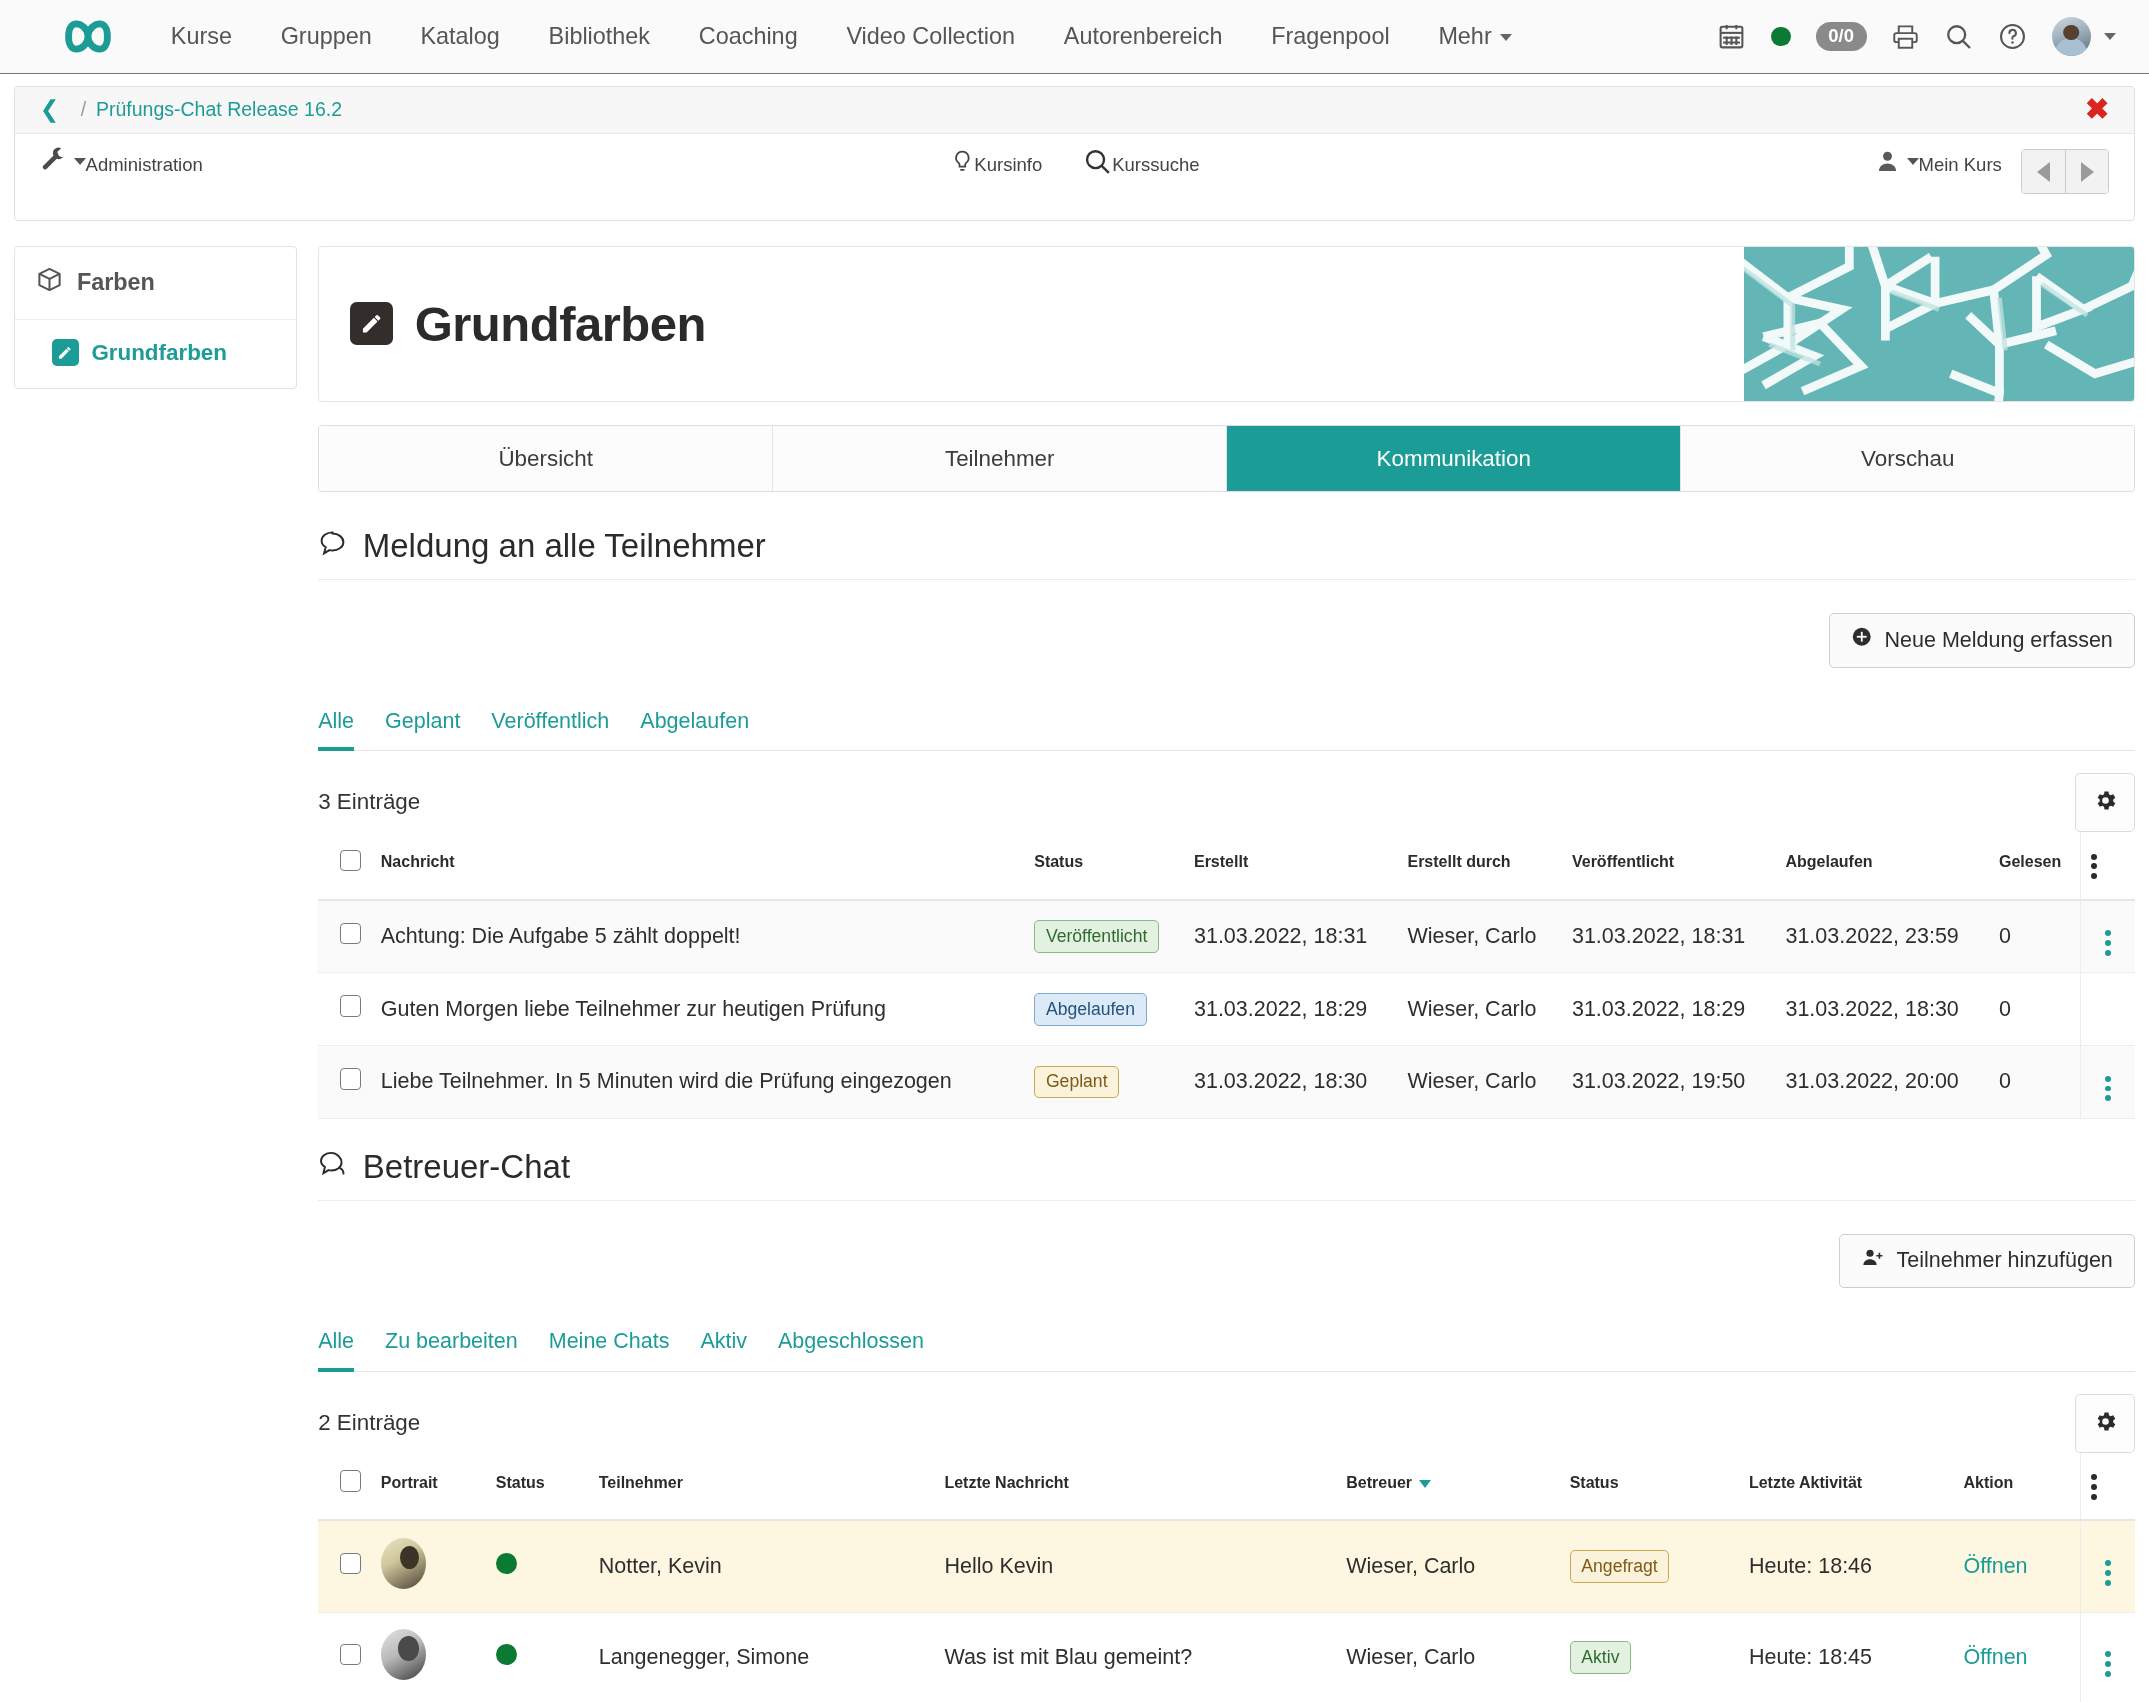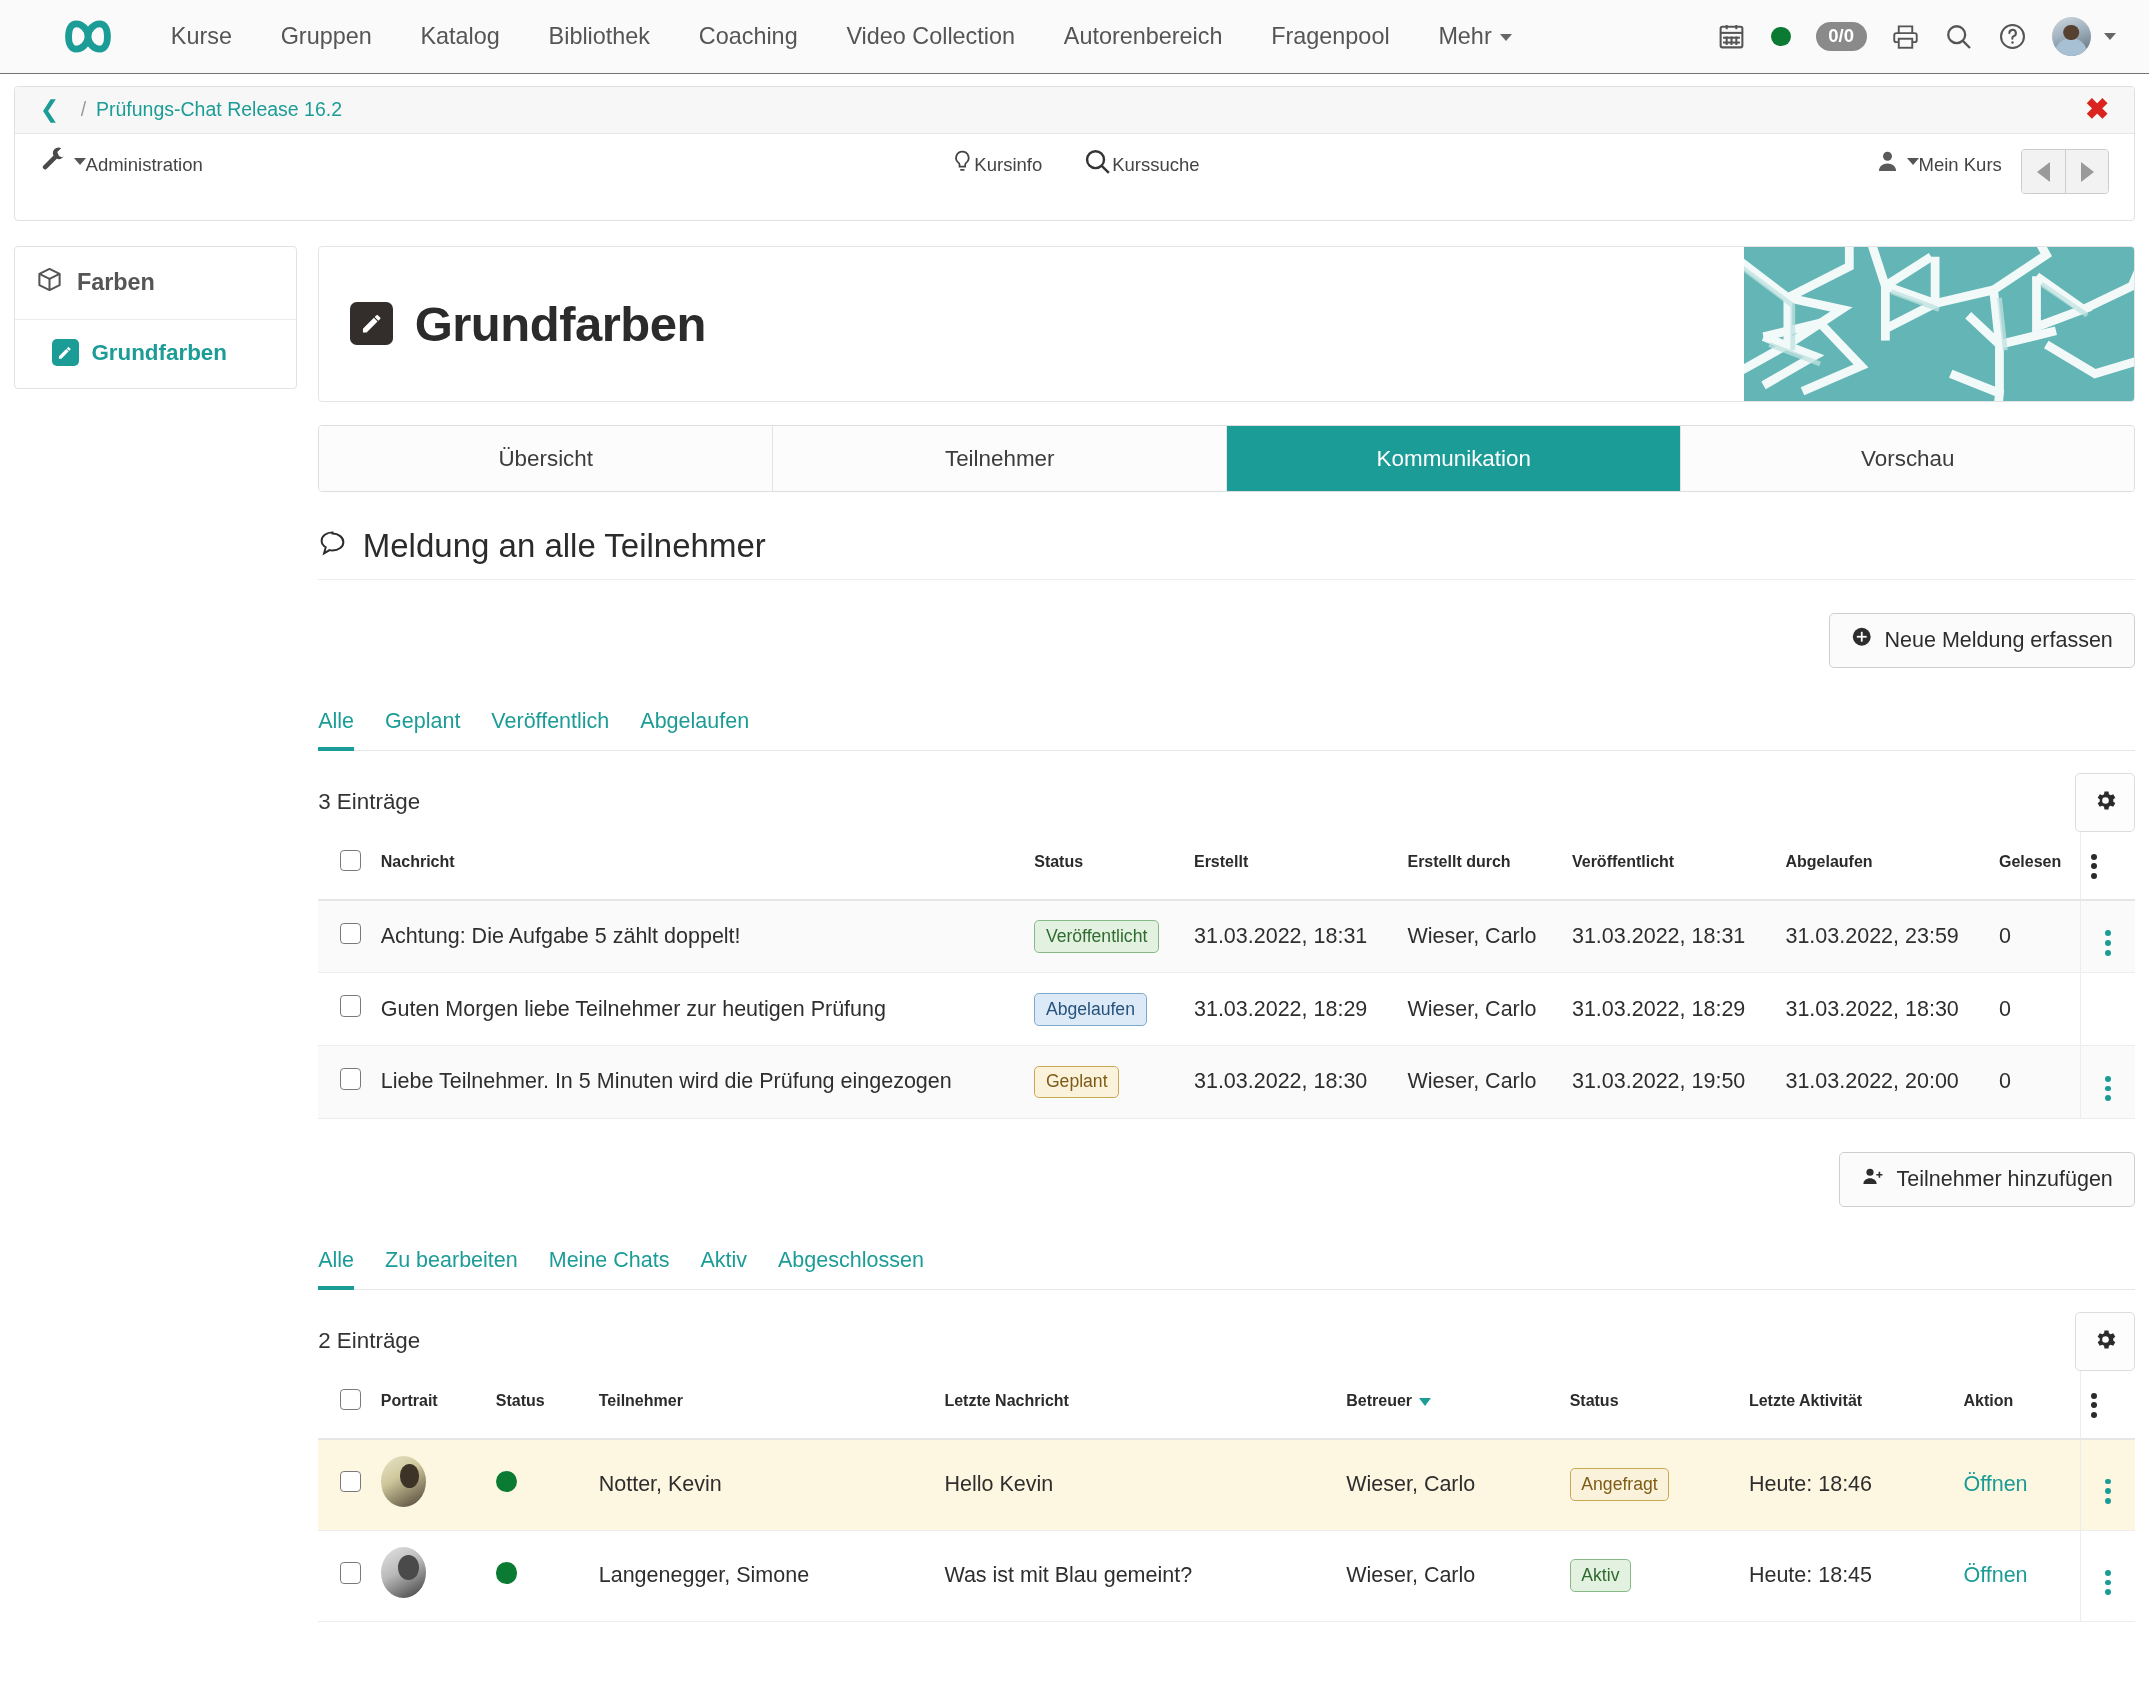--- a/index.html
+++ b/index.html
@@ -723,20 +723,29 @@
           <td>0</td>
           <td class="col-kebab"><span class="kebab teal">
                 <i></i>
                 <i></i>
                 <i></i>
               </span></td>
         </tr>
       </tbody>
     </table>
 
+    <div class="section-title" style="padding-top:29px">
+      <span>
+        <svg width="29" height="29" viewBox="0 0 24 24" fill="none" stroke="#2b2b2b" stroke-width="1.6">
+          <path d="M11 3.2c-4.7 0-8.5 2.9-8.5 6.5 0 2.1 1.2 3.9 3.2 5.1L4.5 20l4.2-2.5c.7.2 1.5.3 2.3.3 4.7 0 8.5-2.9 8.5-6.6S15.7 3.2 11 3.2z"></path>
+          <path d="M17.5 15.5c2.2 1 3.6 2.8 3.6 4.9" stroke-linecap="round"></path>
+        </svg>
+      </span>
+      <span>Betreuer-Chat</span>
+    </div>
 
     <div class="btn-row">
       <div class="btn">
         <span>
           <svg width="23.4" height="21.5" viewBox="0 0 24 24" fill="#2d2d2d">
             <circle cx="9" cy="7" r="4"></circle>
               <path d="M1.6 20c0-3.9 3.3-6.4 7.4-6.4s7.4 2.5 7.4 6.4z"></path>
             <path d="M18.6 6.3h1.8v2.5h2.5v1.8h-2.5v2.5h-1.8v-2.5h-2.5V8.8h2.5z"></path>
           </svg>
         </span>

